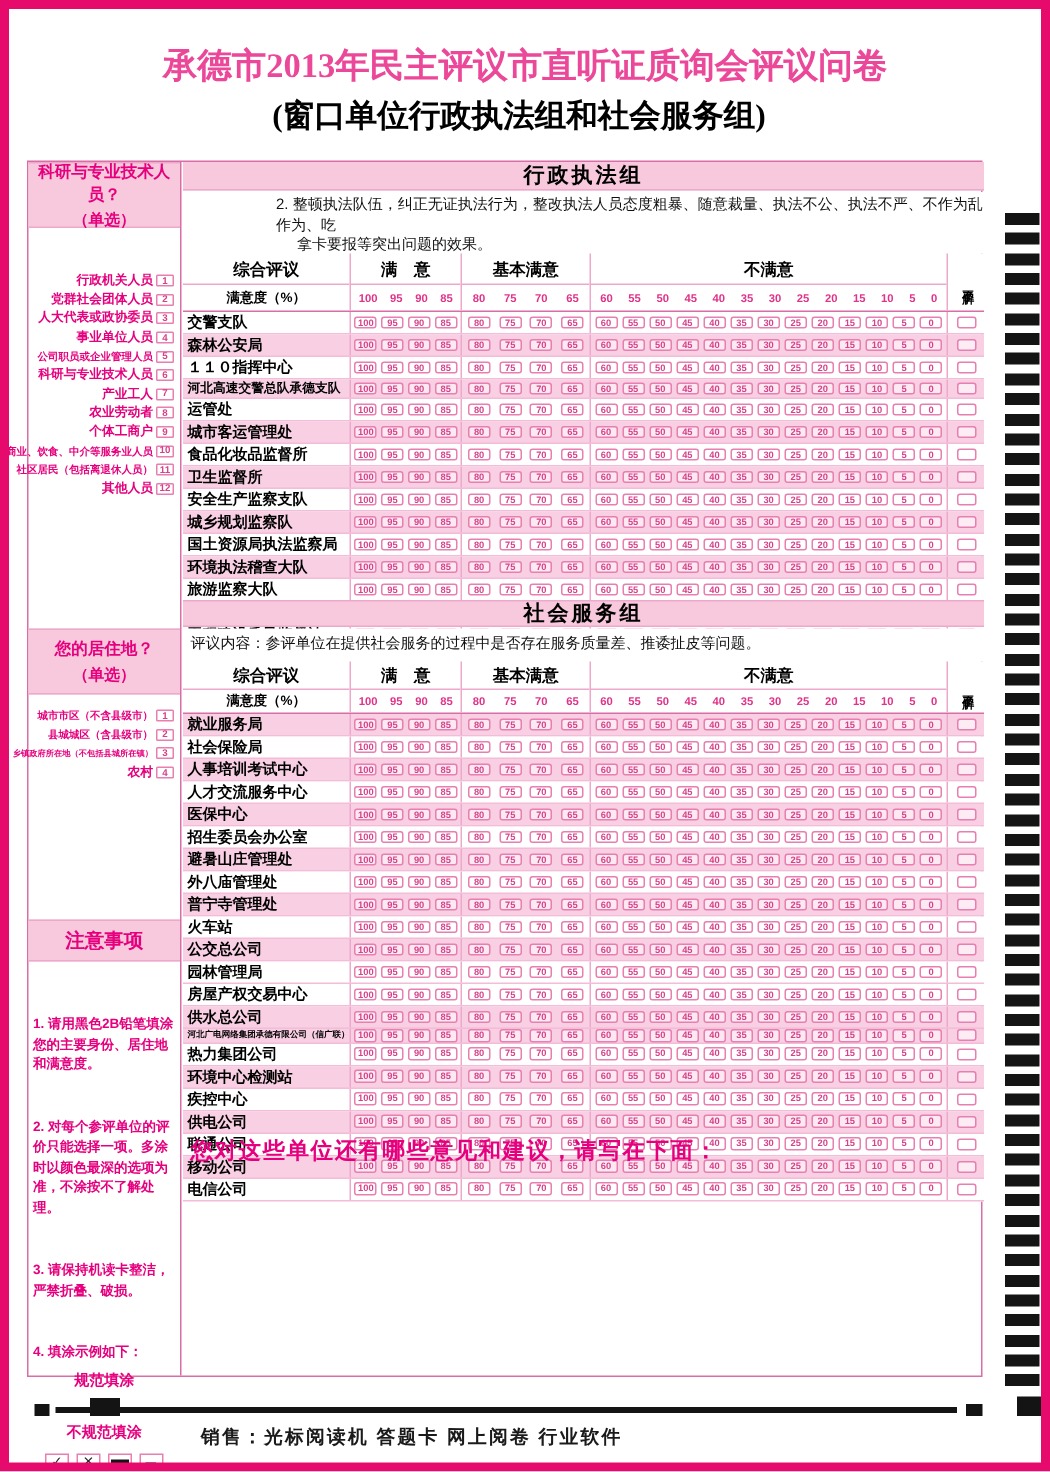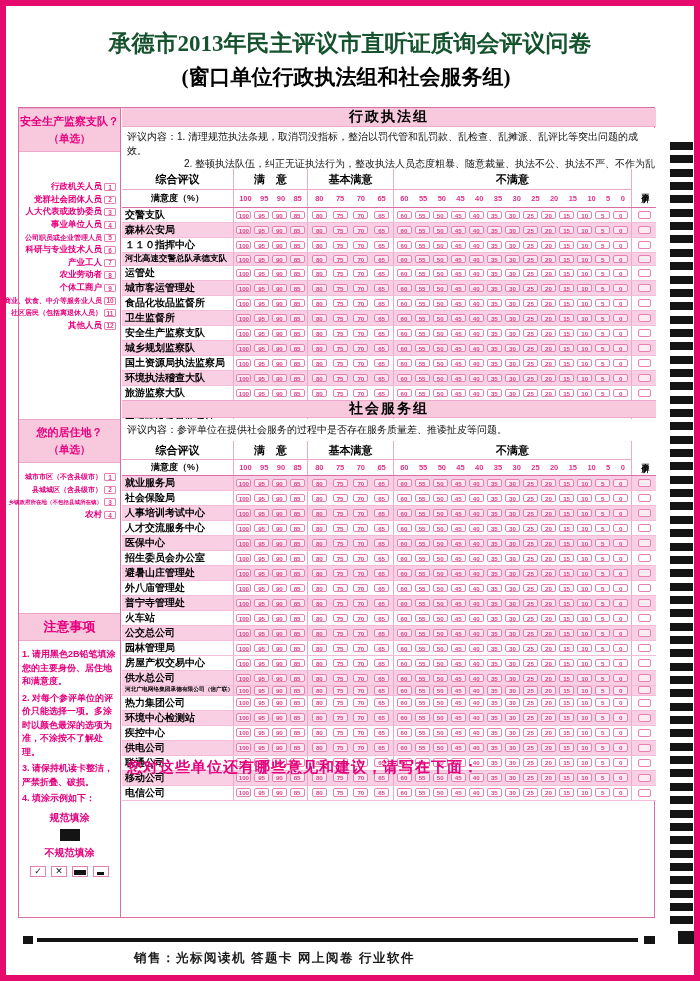--- a/index.html
+++ b/index.html
@@ -4,21 +4,21 @@
 <style>
   :root{
     --frame:#e50a6b; --band:#f8c8dd; --stripe:#f9cfe3; --grid:#d96ea6;
     --grid-lt:#eda9cb; --magenta:#e6007e; --pnum:#d6428a; --ink:#141414;
   }
   *{box-sizing:border-box;margin:0;padding:0;}
   body{margin:0;background:#fff;font-family:"Liberation Sans","DejaVu Sans",sans-serif;}
   .page{position:relative;width:700px;height:981px;background:#fff;overflow:hidden;}
   .frame{position:absolute;inset:0;border:6px solid var(--frame);pointer-events:none;z-index:50;}
   .title{position:absolute;top:28px;left:0;width:700px;text-align:center;
-    font-family:"Liberation Serif","DejaVu Serif",serif;font-weight:bold;font-size:23px;color:#14532d;}
+    font-family:"Liberation Serif","DejaVu Serif",serif;font-weight:bold;font-size:23px;color:#ec4899;}
   .subtitle{position:absolute;top:63px;left:0;width:692px;text-align:center;
     font-family:"Liberation Serif","DejaVu Serif",serif;font-weight:bold;font-size:21px;color:#000;}
   .formbox{position:absolute;left:18px;top:107px;width:637px;height:811px;border:1px solid var(--grid);background:#fff;}
   
   .sidebar{position:absolute;left:0;top:0;width:102px;height:809px;border-right:1px solid var(--grid);}
   .sband{position:absolute;left:0;width:101px;background:var(--band);display:flex;flex-direction:column;
     align-items:center;justify-content:center;color:var(--magenta);font-weight:bold;
     border-top:1px solid var(--grid-lt);border-bottom:1px solid var(--grid-lt);text-align:center;}
   .sband .t1{font-size:11px;}
   .sband .t2{font-size:10.5px;margin-top:3px;}
@@ -29,21 +29,21 @@
   .slist.occ{top:73px;justify-content:flex-end;}
   .slist.res{top:363px;}
   .sitem{height:12.6px;display:flex;align-items:center;justify-content:flex-end;padding-right:2px;
     color:var(--magenta);font-weight:bold;font-size:8.5px;white-space:nowrap;}
   .sitem.sm{font-size:7px;}
   .sitem.xs{font-size:5.5px;}
   .numbox{width:12px;height:8px;border:1px solid #e77fb0;border-radius:1px;color:var(--pnum);
     font-size:6.5px;display:flex;align-items:center;justify-content:center;margin-left:2px;background:#fff;flex:0 0 auto;}
   .notes{position:absolute;top:540px;left:3px;width:95px;color:var(--magenta);font-weight:bold;
     font-size:9px;line-height:13.5px;}
-  .note-item{margin-bottom:3px;text-align:left;}
+  .note-item{margin-bottom:3px;text-align:left;margin-top:28px;}
   .demo-label{text-align:center;margin-top:5px;font-size:10px;}
   .demo-good{width:20px;height:12px;background:var(--ink);margin:5px auto 2px auto;}
   .demo-bad-row{display:flex;justify-content:center;gap:5px;margin-top:6px;}
   .dbox{width:16px;height:11px;border:1px solid #e77fb0;display:flex;align-items:center;justify-content:center;
     color:#222;font-size:9px;font-weight:bold;position:relative;background:#fff;line-height:1;}
   .dbox .half{position:absolute;left:1px;right:1px;bottom:1px;height:5px;background:var(--ink);}
   .dbox .dash{position:absolute;bottom:1px;left:3px;width:7px;height:3px;background:var(--ink);}
   
   .main{position:absolute;left:103px;top:0;width:534px;height:809px;}
   .band{position:absolute;left:0;width:534px;background:var(--band);display:flex;align-items:center;justify-content:center;
@@ -99,21 +99,21 @@
 <body>
 
 <div class="page">
   <div class="title">承德市2013年民主评议市直听证质询会评议问卷</div>
   <div class="subtitle">(窗口单位行政执法组和社会服务组)</div>
 
   <div class="formbox">
 
     <div class="sidebar">
       <div class="sband occ">
-        <div class="t1">安全生产监察支队？</div>
+        <div class="t1">科研与专业技术人员？</div>
         <div class="t2">（单选）</div>
       </div>
       <div class="slist occ">
           <div class="sitem">
             <span>行政机关人员</span>
             <span class="numbox">1</span>
           </div>
           <div class="sitem">
             <span>党群社会团体人员</span>
             <span class="numbox">2</span>
@@ -207,21 +207,20 @@
             </div>
           </div>
       </div>
     </div>
 
     <div class="main">
 
       <div>
         <div class="band a">行政执法组</div>
         <div class="content a">
-            <div class="cline cl0">评议内容：1. 清理规范执法条规，取消罚没指标，整治以罚代管和乱罚款、乱检查、乱摊派、乱评比等突出问题的成效。</div>
             <div class="cline cl1">2. 整顿执法队伍，纠正无证执法行为，整改执法人员态度粗暴、随意裁量、执法不公、执法不严、不作为乱作为、吃</div>
             <div class="cline cl2">拿卡要报等突出问题的效果。</div>
           </div>
         <div class="thead a">
           <div class="hcol w-name">
             <div class="h1">综合评议</div>
             <div class="h2">满意度（%）</div>
           </div>
           <div class="hcol w-sat">
             <div class="h1">满　意</div>

